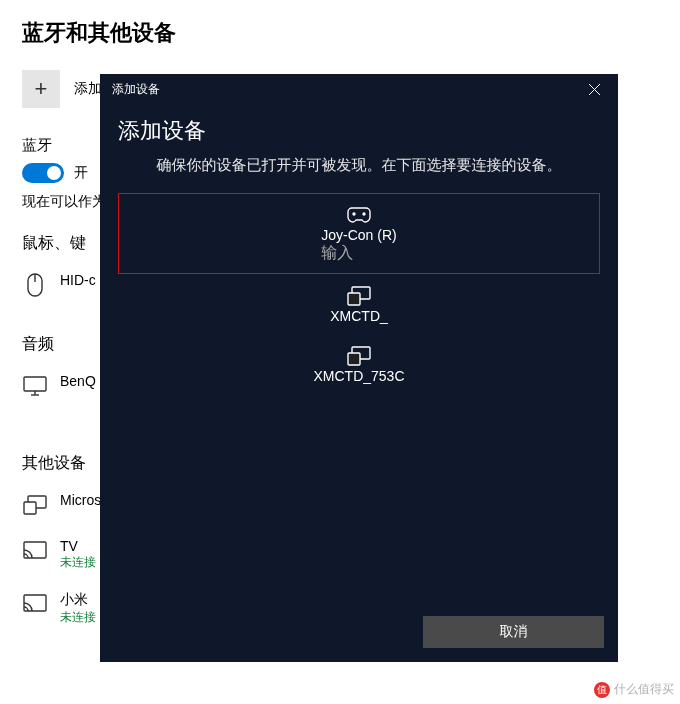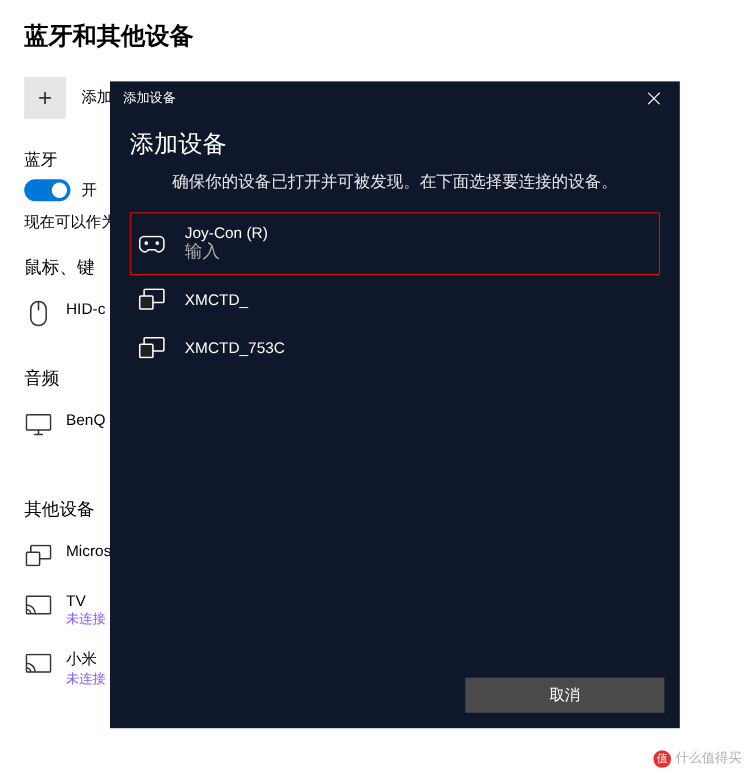--- a/index.html
+++ b/index.html
@@ -38,21 +38,21 @@
   .status-text { font-size: 14px; margin-top: 10px; margin-bottom: 22px; }
 
   .cat-head { font-size: 16px; margin-top: 22px; margin-bottom: 12px; }
   .dev-row { display: flex; align-items: flex-start; gap: 12px; padding: 6px 0 14px; }
   .dev-ico {
     width: 26px; height: 26px; display: flex; align-items: center; justify-content: center;
     color: #333; flex-shrink: 0;
   }
   .dev-text { display: flex; flex-direction: column; }
   .dev-name { font-size: 14px; }
-  .dev-sub  { font-size: 12px; color: #8b5cf6; text-align: right; }
+  .dev-sub  { font-size: 12px; color: #15803d; text-align: right; }
 
   
   .modal {
     position: absolute; left: 100px; top: 74px;
     width: 518px; height: 588px;
     background: #0f172a; color: #fff;
     display: flex; flex-direction: column;
   }
   .modal-titlebar {
     height: 30px; display: flex; align-items: center; justify-content: space-between;
@@ -61,22 +61,22 @@
   .close-btn {
     width: 40px; height: 30px; display: flex; align-items: center; justify-content: center;
     font-size: 14px; cursor: pointer;
   }
   .modal-body { padding: 6px 18px 0; flex: 1; }
   .modal-head { font-size: 22px; font-weight: 400; margin: 6px 0 10px; }
   .modal-sub  { font-size: 15px; color: #e6e6e6; margin-bottom: 18px; text-align: center; }
 
   .dlist { display: flex; flex-direction: column; }
   .ditem {
-    display: flex; align-items: center; gap: 18px;
-    padding: 10px 8px; cursor: pointer;
+    display: flex; align-items: center; gap: 0;
+    padding: 10px 8px; cursor: pointer; flex-direction: column;
   }
   .ditem.hl { border: 1.5px solid #d40e0f; padding: 9px 7px; }
   .dicon {
     width: 24px; height: 24px; display: flex; align-items: center; justify-content: center;
     flex-shrink: 0;
   }
   .dtext { display: flex; flex-direction: column; }
   .dname { font-size: 14px; color: #fff; }
   .dtype { font-size: 16px; color: #aaa; }
 

